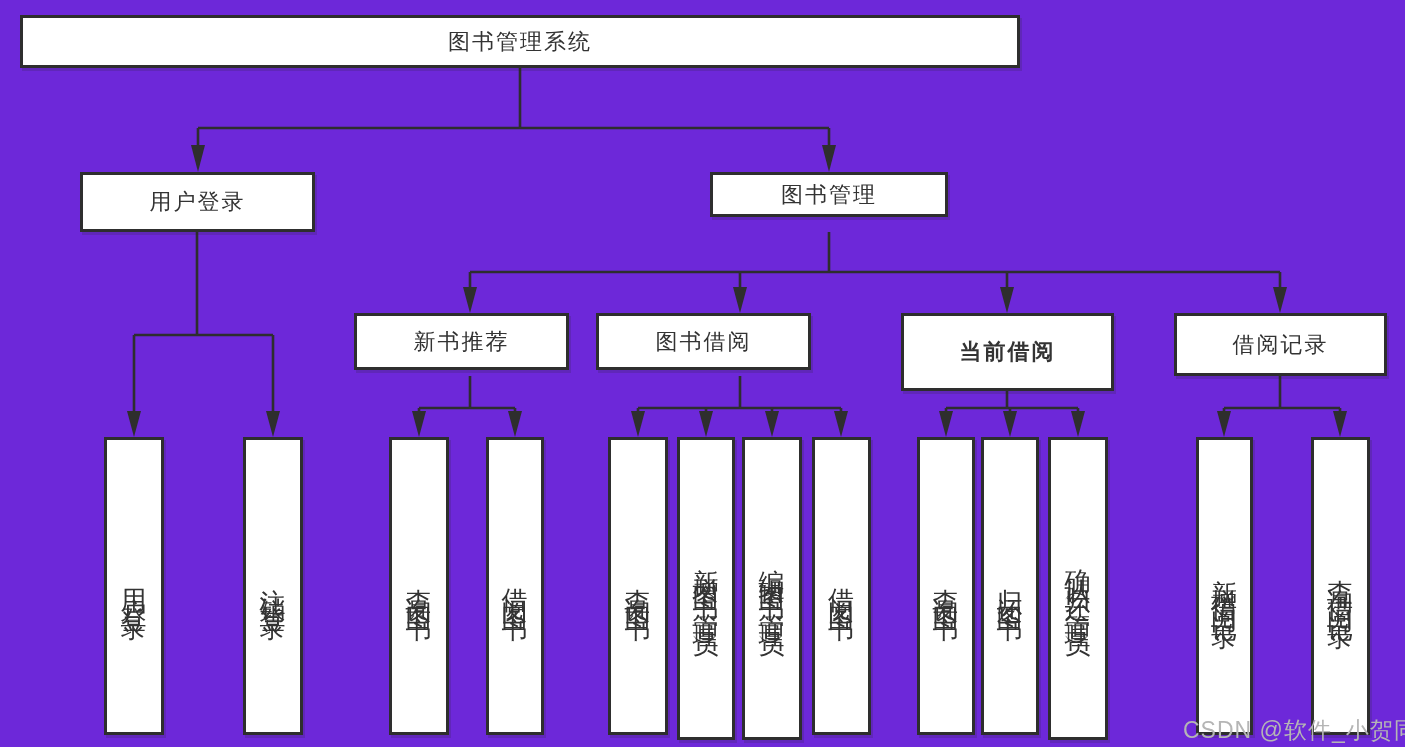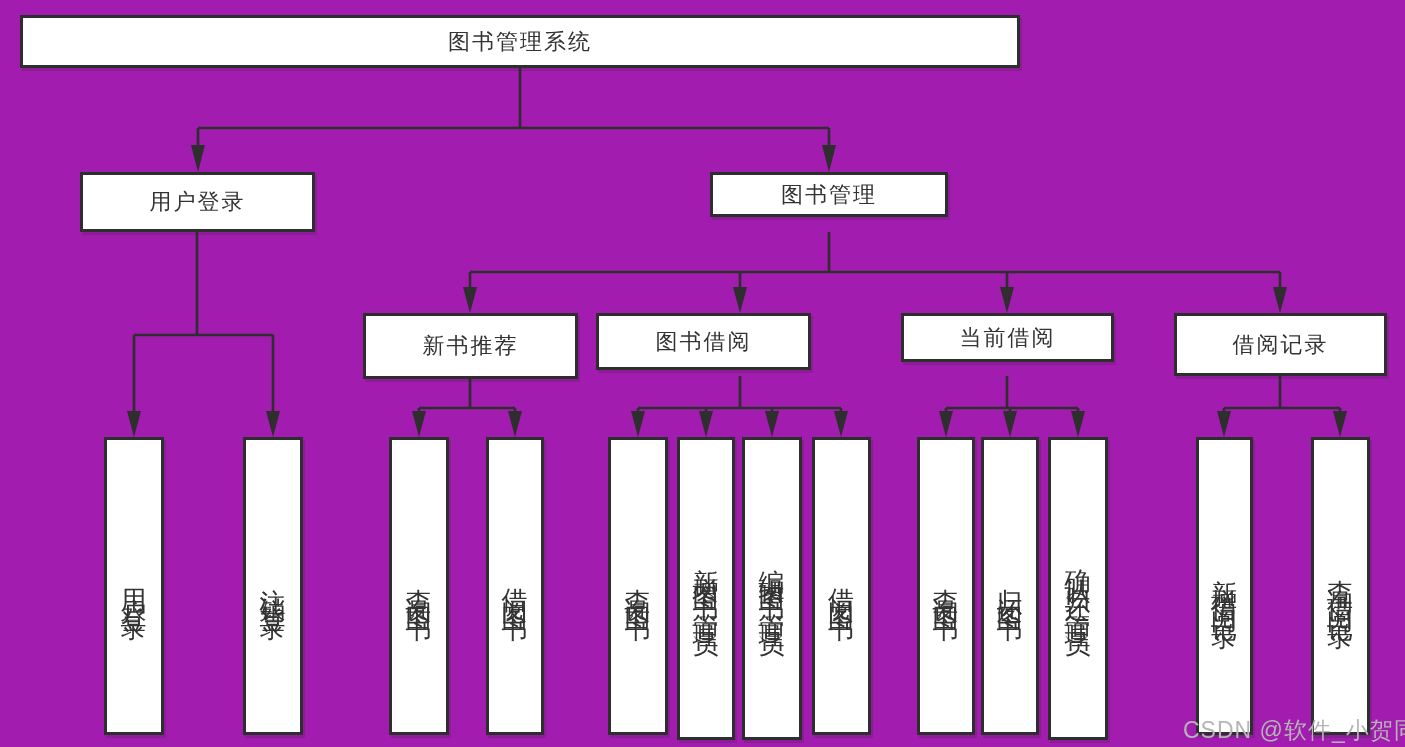--- a/index.html
+++ b/index.html
@@ -1,20 +1,20 @@
 <!DOCTYPE html>
 <html><head>
 <meta charset="utf-8">
 <style>
   html, body { margin: 0; padding: 0; background: #ffffff; }
   .stage {
     position: relative;
     width: 1405px;
     height: 747px;
-    background: #a21caf;
+    background: #6d28d9;
     font-family: "Liberation Sans", sans-serif;
     overflow: hidden;
   }
   svg.connectors {
     position: absolute;
     left: 0; top: 0;
     width: 1405px; height: 747px;
   }
   .node {
     position: absolute;
@@ -122,23 +122,23 @@
       <polygon points="1217,411 1231,411 1224,437"></polygon>
       <polygon points="1333,411 1347,411 1340,437"></polygon>
     </g>
   </svg>
 
   <div class="node h-node" style="left:20px; top:15px; width:1000px; height:53px;">图书管理系统</div>
 
   <div class="node h-node" style="left:80px; top:172px; width:235px; height:60px;">用户登录</div>
   <div class="node h-node" style="left:710px; top:172px; width:238px; height:45px;">图书管理</div>
 
-  <div class="node h-node" style="left:363px; top:313px; width:215px; height:66px;">新书推荐</div>
+  <div class="node h-node" style="left:354px; top:313px; width:215px; height:57px;">新书推荐</div>
   <div class="node h-node" style="left:596px; top:313px; width:215px; height:57px;">图书借阅</div>
-  <div class="node h-node" style="left:901px; top:313px; width:213px; height:49px;">当前借阅</div>
+  <div class="node h-node" style="left:901px; top:313px; width:213px; height:78px;font-weight:bold;">当前借阅</div>
   <div class="node h-node" style="left:1174px; top:313px; width:213px; height:63px;">借阅记录</div>
 
   <div class="node v-node" style="left:104px; top:437px; width:60px; height:298px;">用户登录</div>
   <div class="node v-node" style="left:243px; top:437px; width:60px; height:298px;">注销登录</div>
 
   <div class="node v-node" style="left:389px; top:437px; width:60px; height:298px;">查询图书</div>
   <div class="node v-node" style="left:486px; top:437px; width:58px; height:298px;">借阅图书</div>
 
   <div class="node v-node" style="left:608px; top:437px; width:60px; height:298px;">查询图书</div>
   <div class="node v-node" style="left:677px; top:437px; width:58px; height:303px;">新增图书（管理员）</div>

